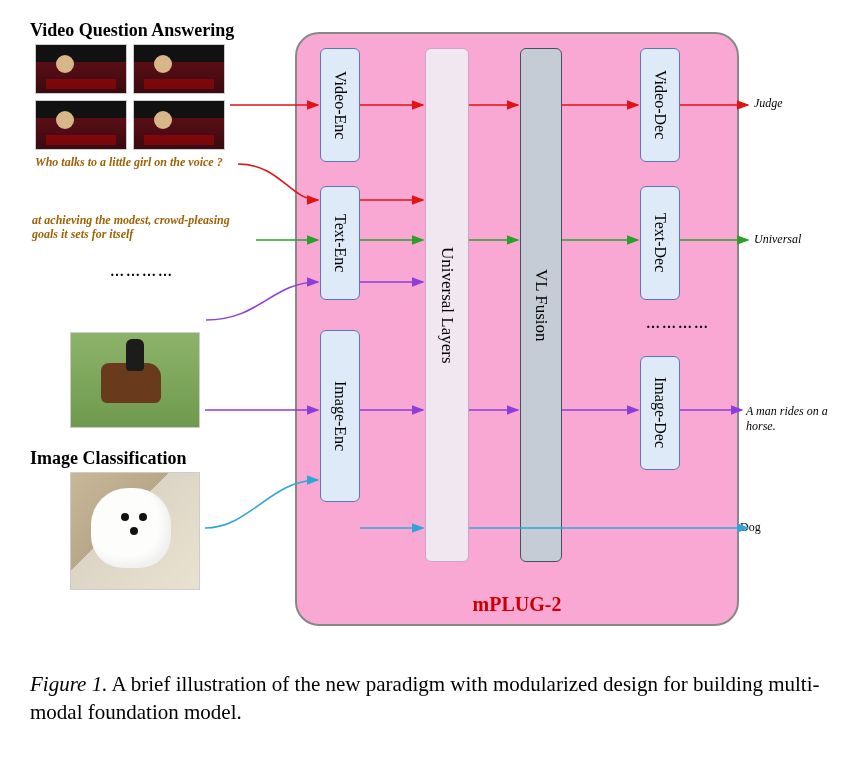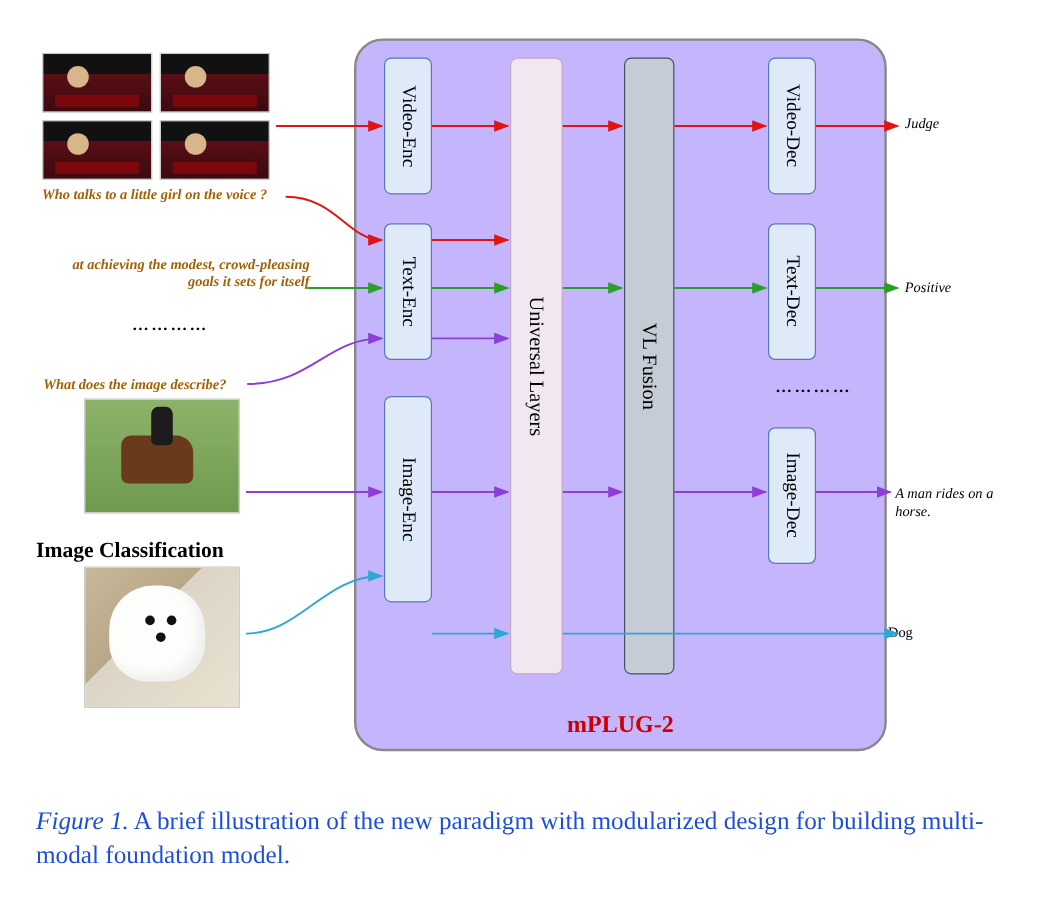--- a/index.html
+++ b/index.html
@@ -16,21 +16,21 @@
     height: 610px;
   }
   .panel {
     position: absolute;
     left: 265px;
     top: 12px;
     width: 440px;
     height: 590px;
     border: 2px solid #888;
     border-radius: 24px;
-    background: #c4b5fd;
+    background: #f9a8d4;
   }
   .panel-label {
     position: absolute;
     left: 0;
     right: 0;
     bottom: 8px;
     text-align: center;
     color: #cc0000;
     font-family: "Times New Roman", serif;
     font-weight: bold;
@@ -74,21 +74,21 @@
   }
   .task-title {
     position: absolute;
     font-weight: bold;
     font-size: 18px;
     color: #000;
   }
   .caption {
     margin-top: 40px;
     font-size: 21px;
-    color: #1d4ed8;
+    color: #000000;
     line-height: 1.35;
     max-width: 810px;
   }
   .caption .fig-label { font-style: italic; }
   .sub-italic {
     position: absolute;
     font-style: italic;
     font-size: 12px;
     font-weight: bold;
     color: #a16207;
@@ -192,38 +192,38 @@
   <div class="module" style="left:290px; top:310px; width:38px; height:170px;">Image-Enc</div>
 
   <div class="universal" style="left:395px; top:28px; width:42px; height:512px;">Universal Layers</div>
 
   <div class="vlfusion" style="left:490px; top:28px; width:40px; height:512px;">VL Fusion</div>
 
   <div class="module" style="left:610px; top:28px; width:38px; height:112px;">Video-Dec</div>
   <div class="module" style="left:610px; top:166px; width:38px; height:112px;">Text-Dec</div>
   <div class="module" style="left:610px; top:336px; width:38px; height:112px;">Image-Dec</div>
 
+  <div class="task-title" style="left:0px; top:0px;">Video Question Answering</div>
   <div class="thumb voice" style="left:5px; top:24px; width:92px; height:50px;"></div>
   <div class="thumb voice" style="left:103px; top:24px; width:92px; height:50px;"></div>
   <div class="thumb voice" style="left:5px; top:80px; width:92px; height:50px;"></div>
   <div class="thumb voice" style="left:103px; top:80px; width:92px; height:50px;"></div>
   <div class="sub-italic" style="left:5px; top:136px; width:210px;">Who talks to a little girl on the voice ?</div>
 
-  <div class="sub-italic" style="left:2px; top:194px; width:226px; text-align:right;">at achieving the modest, crowd-pleasing goals it sets for itself</div>
+  <div class="sub-italic" style="left:2px; top:194px; width:226px; text-align:left;">at achieving the modest, crowd-pleasing goals it sets for itself</div>
 
   <div class="dots" style="left:80px; top:244px;">…………</div>
 
-  <div class="sub-italic" style="left:6px; top:294px; width:210px;">What does the image describe?</div>
   <div class="thumb horse-thumb" style="left:40px; top:312px; width:130px; height:96px;"></div>
 
   <div class="task-title" style="left:0px; top:428px;font-family:Liberation Serif, serif;">Image Classification</div>
   <div class="thumb dog-thumb" style="left:40px; top:452px; width:130px; height:118px;"></div>
 
   <div class="output italic" style="left:724px; top:76px;">Judge</div>
-  <div class="output italic" style="left:724px; top:212px;">Positive</div>
+  <div class="output italic" style="left:724px; top:212px;">Universal</div>
   <div class="dots" style="left:616px; top:296px;">…………</div>
   <div class="output italic" style="left:716px; top:384px;">A man rides on a horse.</div>
   <div class="output" style="left:710px; top:500px;">Dog</div>
 
   <svg class="arrows">
     <defs>
       <marker id="ah-red" markerWidth="8" markerHeight="8" refX="7" refY="3" orient="auto">
         <path d="M0,0 L8,3 L0,6 z" fill="#e11313"></path>
       </marker>
       <marker id="ah-green" markerWidth="8" markerHeight="8" refX="7" refY="3" orient="auto">

